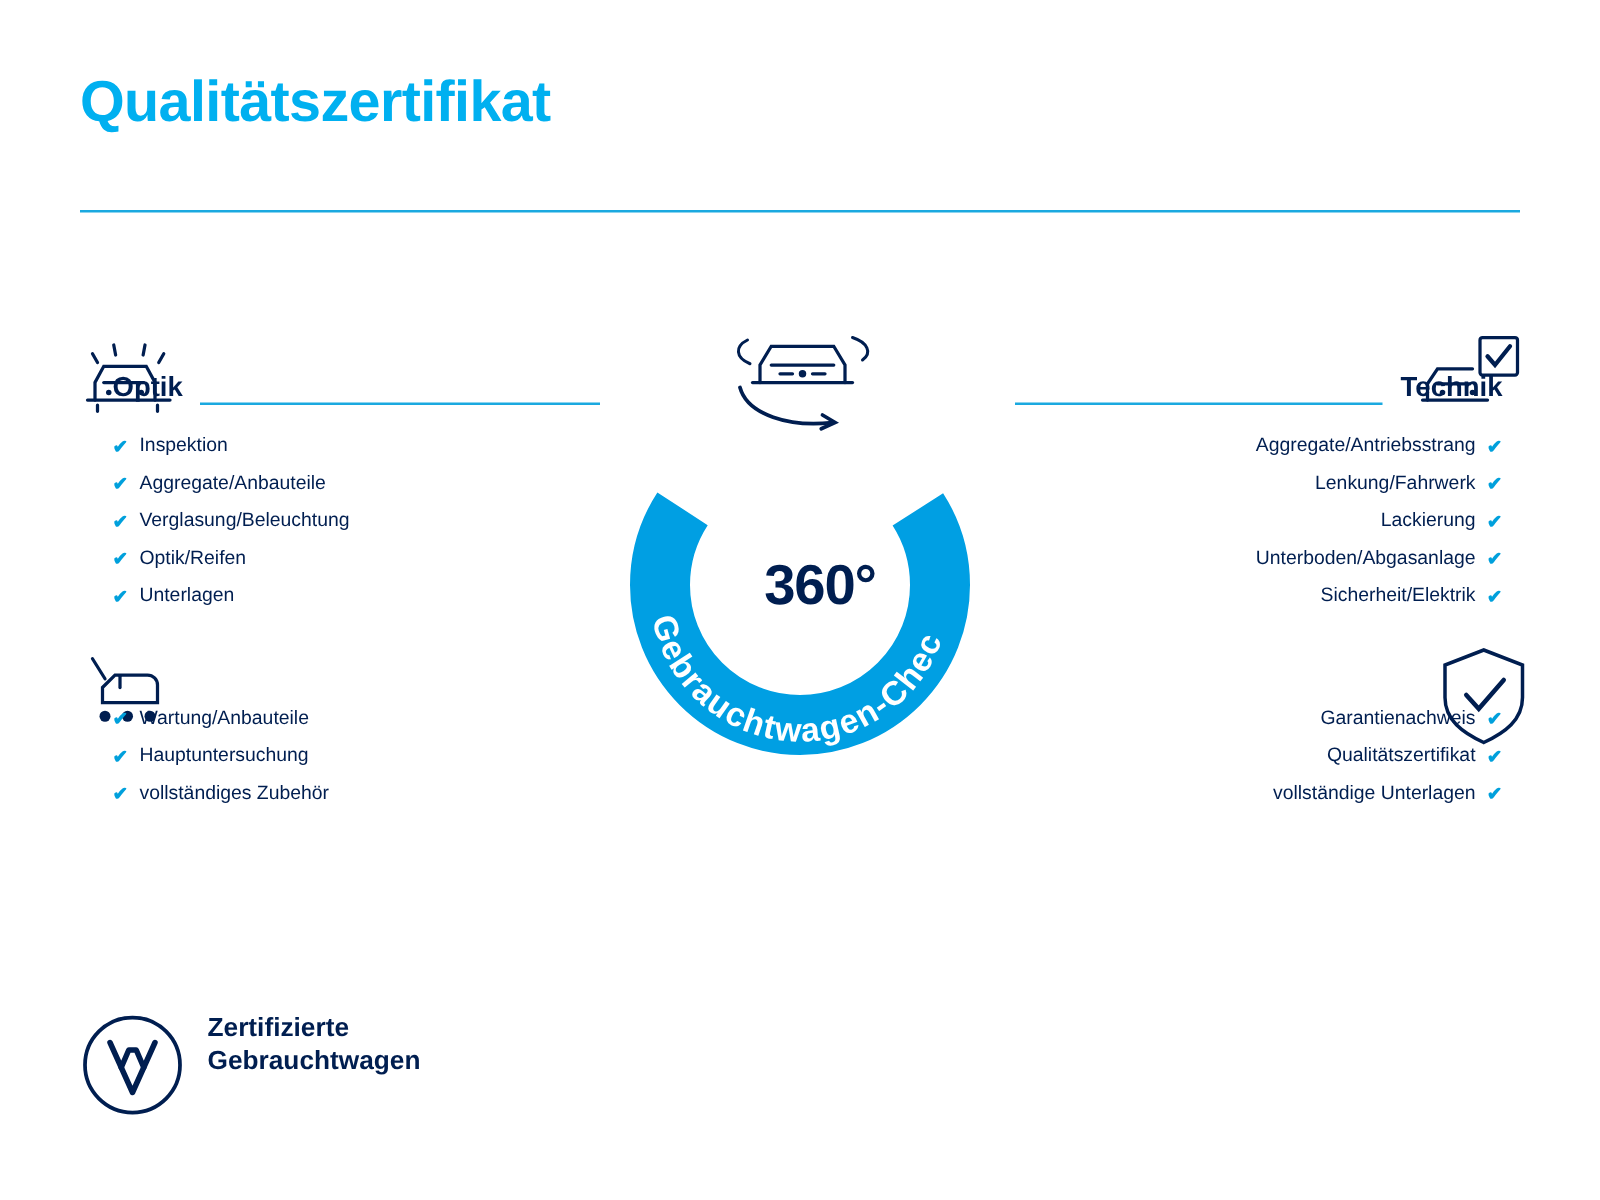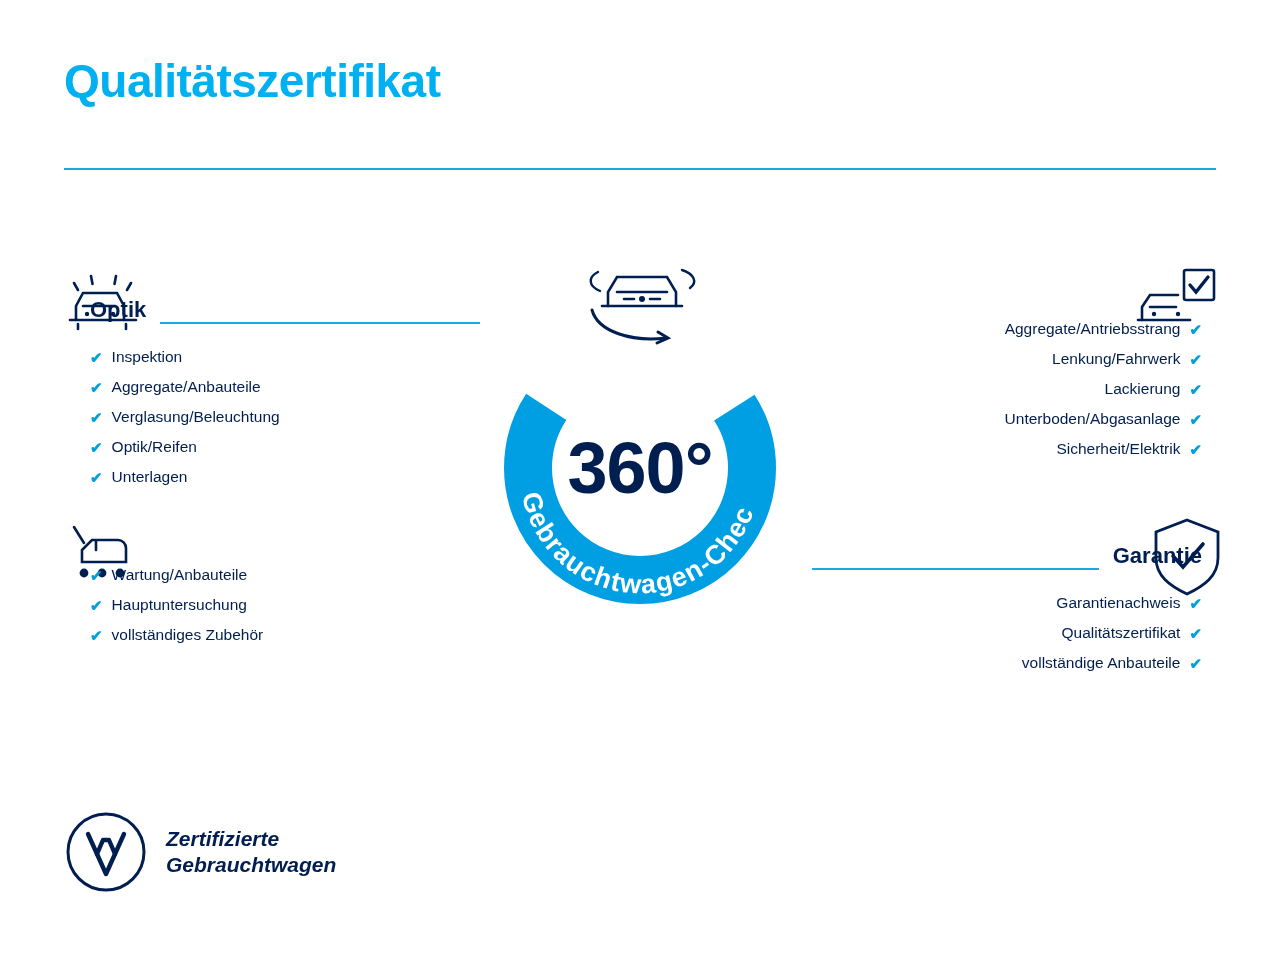--- a/index.html
+++ b/index.html
@@ -113,49 +113,48 @@
   }
   .ring-wrap {
     position: absolute;
     left: 18px;
     top: 70px;
     width: 300px;
     height: 300px;
   }
   .deg {
     position: absolute;
-    left: 0;
+    left: 16px;
     top: 0;
     width: 300px;
     height: 300px;
     display: flex;
     align-items: center;
     justify-content: center;
-    font-size: 72px;
+    font-size: 45px;
     font-weight: bold;
     color: #001e50;
     letter-spacing: -1px;
   }
   .car360 {
     position: absolute;
     left: 90px;
     top: 0px;
     width: 160px;
     height: 110px;
   }
 
   
   .footer {
     position: absolute;
     left: 64px;
     top: 810px;
     display: flex;
-    align-items: center;
+    align-items: flex-start;
     gap: 18px;
-    font-style: italic;
   }
   .vw-mark { width: 84px; height: 84px; }
   .footer-text {
     font-size: 21px;
     font-weight: bold;
     color: #001e50;
     line-height: 1.24;
   }
 </style>
 </head>
@@ -246,61 +245,61 @@
       <span class="txt">Hauptuntersuchung</span>
     </li>
     <li>
       <span class="check">✔</span>
       <span class="txt">vollständiges Zubehör</span>
     </li>
   </ul>
 </div>
 
 <div class="col col-right block-technik">
-  <ul class="items">
-    <li>
-      <span class="check">✔</span>
-      <span class="txt">Aggregate/Antriebsstrang</span>
-    </li>
-    <li>
-      <span class="check">✔</span>
-      <span class="txt">Lenkung/Fahrwerk</span>
-    </li>
-    <li>
-      <span class="check">✔</span>
-      <span class="txt">Lackierung</span>
-    </li>
-    <li>
-      <span class="check">✔</span>
-      <span class="txt">Unterboden/Abgasanlage</span>
-    </li>
-    <li>
-      <span class="check">✔</span>
-      <span class="txt">Sicherheit/Elektrik</span>
-    </li>
-  </ul>
-</div>
-
-<div class="col col-right block-garantie">
   <div class="sec-head">
     <span class="sec-rule"></span>
-    <span class="sec-title">Garantie</span>
+    <span class="sec-title">Technik</span>
   </div>
   <ul class="items">
     <li>
       <span class="check">✔</span>
+      <span class="txt">Aggregate/Antriebsstrang</span>
+    </li>
+    <li>
+      <span class="check">✔</span>
+      <span class="txt">Lenkung/Fahrwerk</span>
+    </li>
+    <li>
+      <span class="check">✔</span>
+      <span class="txt">Lackierung</span>
+    </li>
+    <li>
+      <span class="check">✔</span>
+      <span class="txt">Unterboden/Abgasanlage</span>
+    </li>
+    <li>
+      <span class="check">✔</span>
+      <span class="txt">Sicherheit/Elektrik</span>
+    </li>
+  </ul>
+</div>
+
+<div class="col col-right block-garantie">
+  <ul class="items">
+    <li>
+      <span class="check">✔</span>
       <span class="txt">Garantienachweis</span>
     </li>
     <li>
       <span class="check">✔</span>
       <span class="txt">Qualitätszertifikat</span>
     </li>
     <li>
       <span class="check">✔</span>
-      <span class="txt">vollständige Anbauteile</span>
+      <span class="txt">vollständige Unterlagen</span>
     </li>
   </ul>
 </div>
 
 <div class="center">
 
   <div class="car360">
     <svg viewBox="0 0 160 110" width="160" height="110" fill="none" stroke="#001e50" stroke-width="2.6" stroke-linecap="round">
       <path d="M46 58 v-14 l9 -15 h50 l9 15 v14"></path>
       <path d="M40 58 h80"></path>

